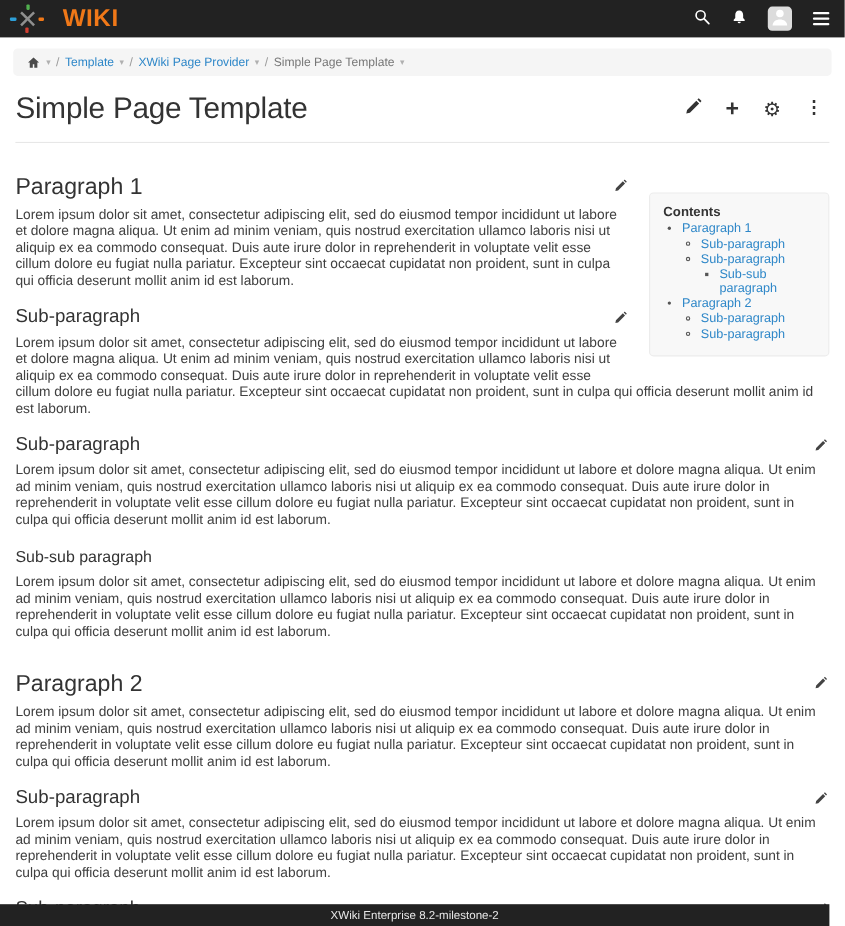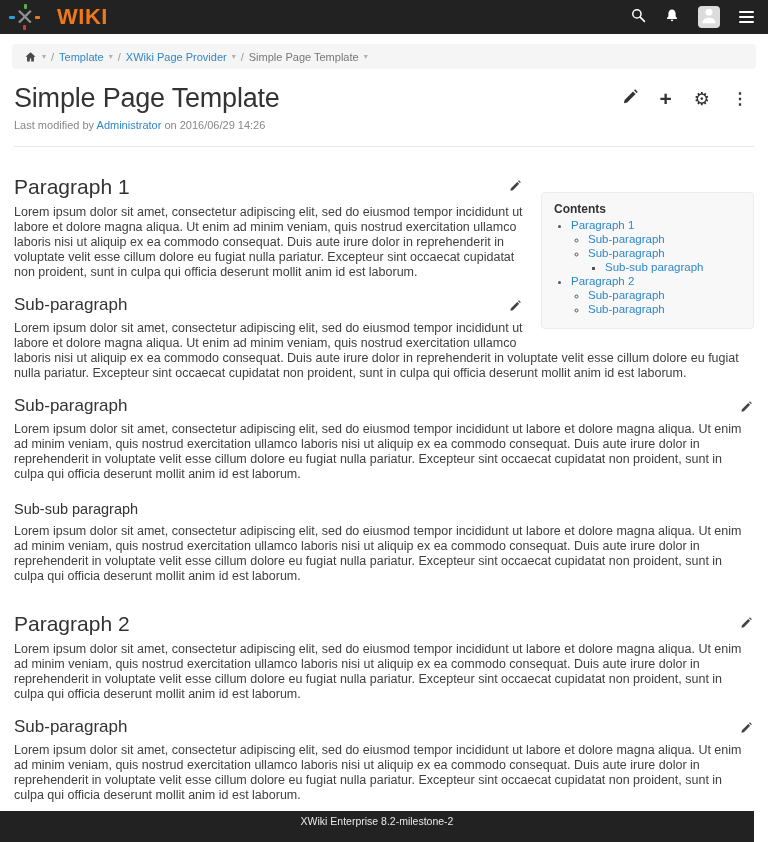--- a/index.html
+++ b/index.html
@@ -77,21 +77,21 @@
   .glyph-plus  { font-size: 21px; font-weight: bold; line-height: 18px; }
   .glyph-gear  { font-size: 18px; line-height: 18px; }
   .glyph-kebab { font-size: 16px; font-weight: bold; line-height: 18px; }
   .modified-line { font-size: 11px; color: #888; margin-top: 5px; }
   .modified-line a { color: #2e87c8; }
   hr.rule { border: none; border-top: 1px solid #e7e7e7; margin: 15px 0 0 0; }
 
   
   .toc {
     float: right;
-    width: 213px;
+    width: 164px;
     margin: 17px 0 12px 18px;
     background: #f8f8f8;
     border: 1px solid #ececec;
     border-radius: 4px;
     padding: 9px 12px 11px 12px;
     font-size: 11.5px;
   }
   .toc-title { font-weight: bold; font-size: 12px; color: #333; margin-bottom: 3px; }
   .toc ul { margin: 0; padding-left: 17px; }
   .toc ul.lvl1 { list-style-type: disc; }
@@ -109,21 +109,21 @@
   .edit-pen {
     float: right;
     background: none; border: none; cursor: pointer;
     padding: 2px; margin-top: 3px;
   }
   .content-area { overflow: visible; }
   .clear { clear: both; }
   .footer-bar {
     position: absolute;
     left: 0; right: 14px; bottom: 0;
-    height: 31px;
+    height: 20px;
     background: #222;
     color: #e8e8e8;
     font-size: 10.5px;
     text-align: center;
     line-height: 20px;
   }
 </style>
 </head>
 <body>
 
@@ -208,25 +208,20 @@
         </button>
       <button class="action-btn glyph-gear">
           <span>⚙</span>
         </button>
       <button class="action-btn glyph-kebab">
           <span>⋮</span>
         </button>
     </div>
   </div>
 
-  <div class="modified-line">
-    <span>Last modified by</span>
-    <a>Administrator</a>
-    <span>on 2016/06/29 14:26</span>
-  </div>
 
   <hr class="rule">
 
   <div class="content-area">
 
     <aside class="toc">
       <div class="toc-title">Contents</div>
       <ul class="lvl1">
         <li><a>Paragraph 1</a>
           <ul class="lvl2">

